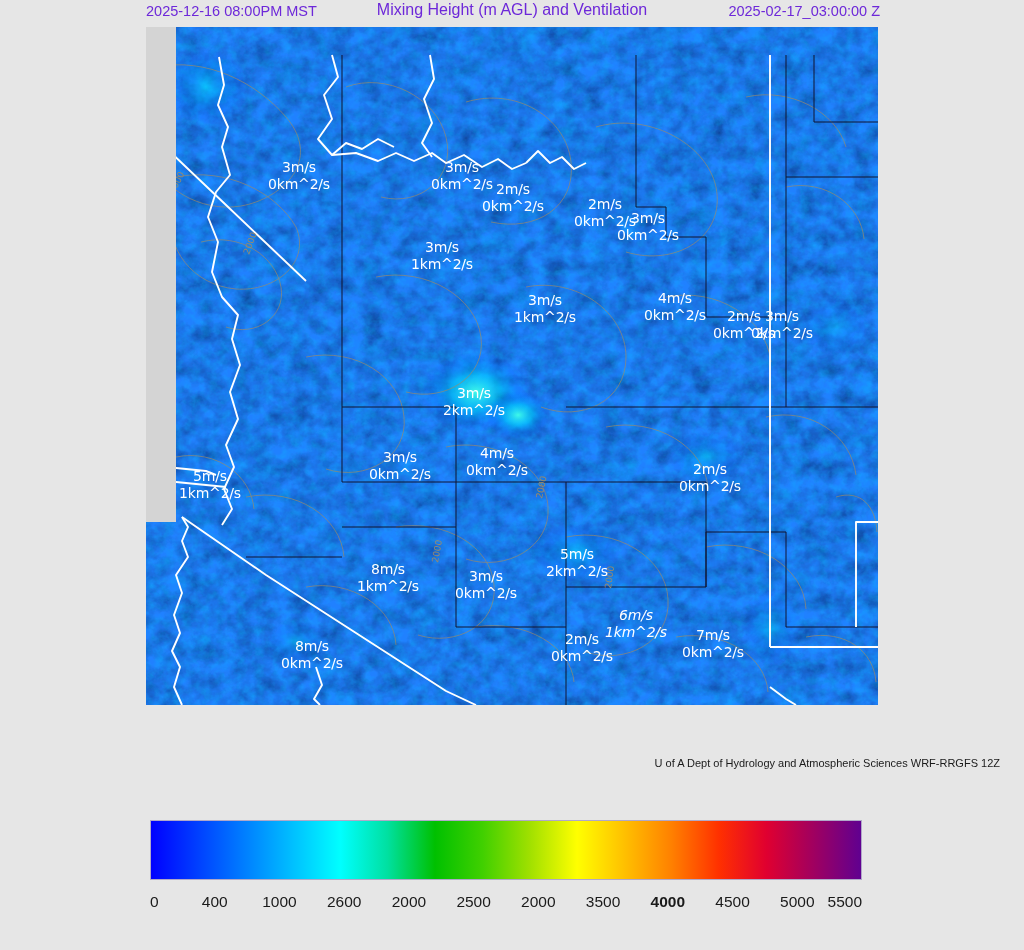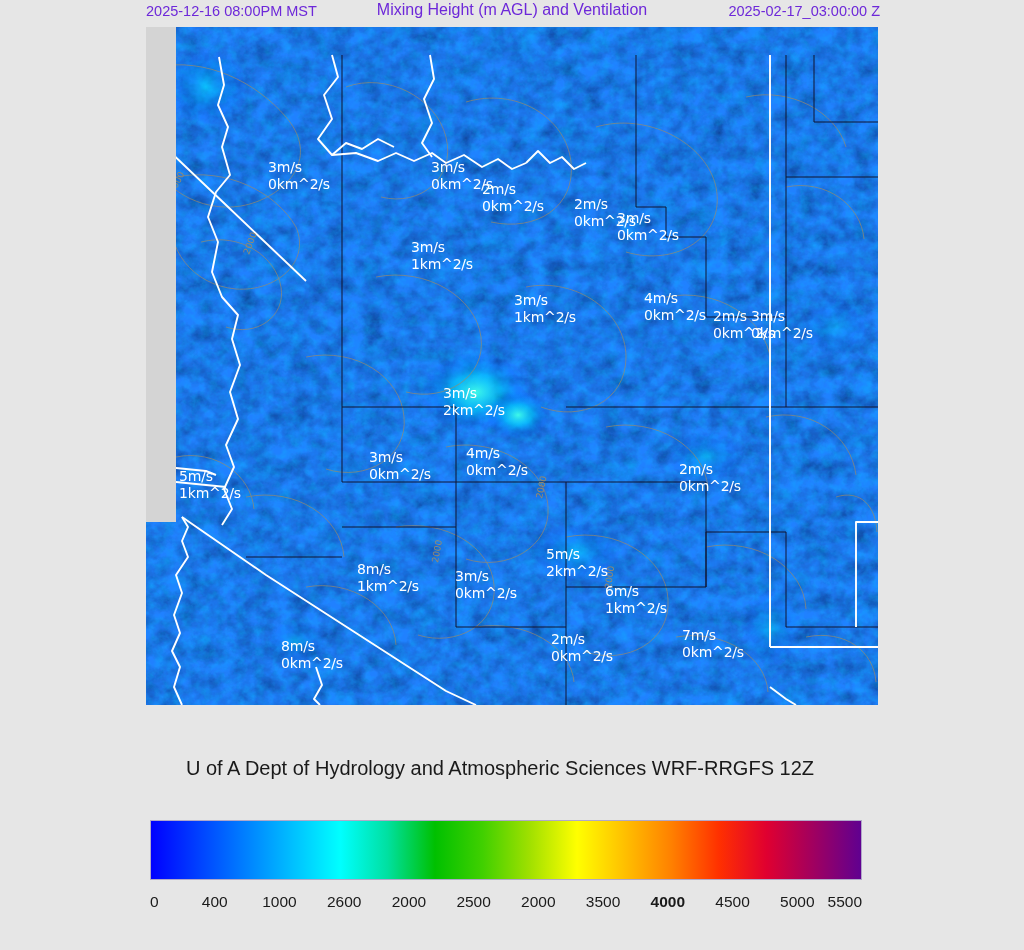--- a/index.html
+++ b/index.html
@@ -60,33 +60,34 @@
     background: #d4d4d4;
   }
 
   
   .map-label {
     position: absolute;
     color: #ffffff;
     font-size: 14px;
     line-height: 17px;
     white-space: nowrap;
+    text-align: center;
     font-family: "DejaVu Sans", sans-serif;
     letter-spacing: -0.2px;
   }
   .map-label .ln { display: block; }
 
   
   #attribution {
     position: absolute;
     left: 0; top: 757px;
     width: 1000px;
-    text-align: center;
+    text-align: right;
     color: #1a1a1a;
-    font-size: 20px;
+    font-size: 11px;
   }
 
   
   #colorbar-wrap {
     position: absolute;
     left: 150px; top: 820px;
     width: 712px; height: 60px;
   }
   #colorbar {
     position: absolute;
@@ -332,21 +333,21 @@
         <span class="ln">2km^2/s</span>
       </div>
       <div class="map-label" style="left: 242px; top: 534px; transform: translateX(-50%);">
         <span class="ln">8m/s</span>
         <span class="ln">1km^2/s</span>
       </div>
       <div class="map-label" style="left: 340px; top: 541px; transform: translateX(-50%);">
         <span class="ln">3m/s</span>
         <span class="ln">0km^2/s</span>
       </div>
-      <div class="map-label" style="left: 490px; top: 556px; transform: translateX(-50%);">
+      <div class="map-label" style="left: 490px; top: 580px; transform: translateX(-50%); font-style: italic;">
         <span class="ln">6m/s</span>
         <span class="ln">1km^2/s</span>
       </div>
       <div class="map-label" style="left: 436px; top: 604px; transform: translateX(-50%);">
         <span class="ln">2m/s</span>
         <span class="ln">0km^2/s</span>
       </div>
       <div class="map-label" style="left: 567px; top: 600px; transform: translateX(-50%);">
         <span class="ln">7m/s</span>
         <span class="ln">0km^2/s</span>

